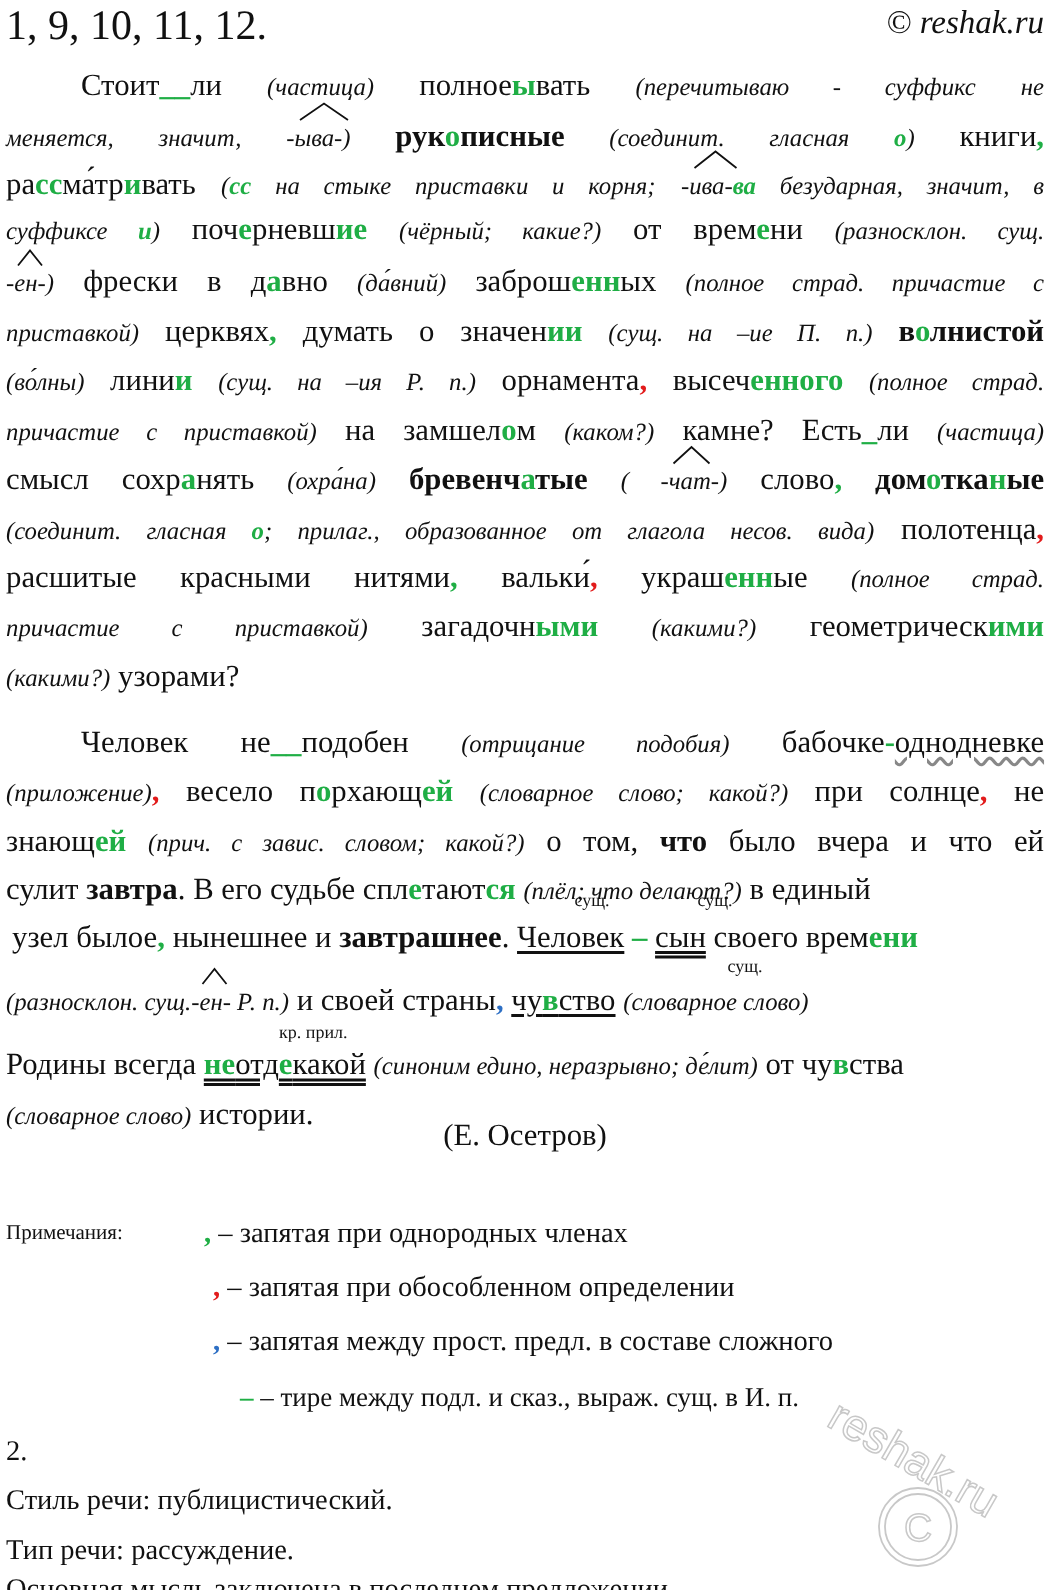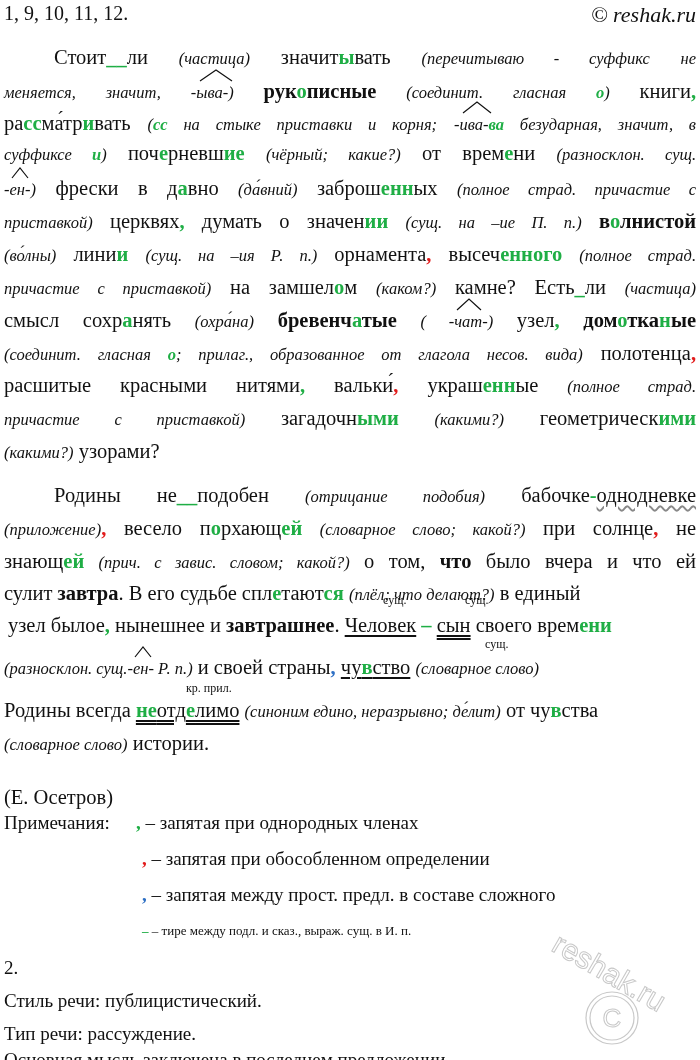--- a/index.html
+++ b/index.html
@@ -15,36 +15,36 @@
   .g { color:#1fae45; }
   .r { color:#e21b1b; }
   .bl { color:#2d6fc4; }
   .gb { color:#1fae45; font-weight:bold; }
   .u1 { text-decoration:underline; text-underline-offset:3px;text-align:right; }
   .u2 { text-decoration:underline double; text-underline-offset:3px; }
   .wavy { text-decoration:underline wavy #888; text-underline-offset:3px; }
   .small { position:absolute; font-size:12px; }
   .arc { position:relative; display:inline-block; }
   .arc svg { position:absolute; left:0; top:-12px; }
-  .hdr-left { position:absolute; left:4px; top:2px; font-size:20px; }
+  .hdr-left { position:absolute; left:4px; top:2px; font-size:28px; }
   .hdr-right { position:absolute; right:4px; top:2px; font-size:22px;font-style:italic; }
   .watermark { position:absolute; left:540px; top:930px; width:160px; height:130px; }
 </style>
 </head>
 <body>
 
 <div>
 
   <div class="hdr-left">1, 9, 10, 11, 12.</div>
   <div class="hdr-right">© reshak.ru</div>
 
   <div class="line just" style="top:44px; padding-left:50px; left:4px;">
     <span>Стоит</span><span class="gb">__</span><span>ли</span>
     <span class="i">(частица)</span>
-    <span>значит</span><span class="gb">ы</span><span>вать</span>
+    <span>полное</span><span class="gb">ы</span><span>вать</span>
     <span class="i">(перечитываю - суффикс</span>
     <span class="i">не</span>
   </div>
 
   <div class="line just" style="top:78px;">
     <span class="i">меняется,</span>
     <span class="i">значит,</span>
     <span class="i"><span>-</span><span class="arc"><svg width="40" height="14" viewBox="0 0 40 14">
             <polyline points="4,13 20,2 36,13" fill="none" stroke="#111" stroke-width="1.2"></polyline>
           </svg><span>ыва</span></span><span>-)</span></span>
@@ -106,21 +106,21 @@
     <span class="i">(частица)</span>
   </div>
 
   <div class="line just" style="top:307px;">
     <span><span>смысл сохр</span><span class="gb">а</span><span>нять</span></span>
     <span class="i">(охра́на)</span>
     <span class="b"><span>бревенч</span><span class="g">а</span><span>тые</span></span>
     <span class="i"><span>( -</span><span class="arc"><svg width="30" height="14" viewBox="0 0 30 14">
             <polyline points="3,13 15,2 27,13" fill="none" stroke="#111" stroke-width="1.2"></polyline>
           </svg><span>чат</span></span><span>-)</span></span>
-    <span><span>узел</span><span class="gb">,</span></span>
+    <span><span>слово</span><span class="gb">,</span></span>
     <span class="b"><span>дом</span><span class="g">о</span><span>тка</span><span class="g">н</span><span>ые</span></span>
   </div>
 
   <div class="line just" style="top:340px;">
     <span class="i"><span>(соединит. гласная</span> <span class="gb">о</span><span>; прилаг., образованное от глагола несов. вида)</span></span>
     <span><span>полотенца</span><span class="r b">,</span></span>
   </div>
 
   <div class="line just" style="top:372px;">
     <span><span>расшитые красными нитями</span><span class="gb">,</span></span>
@@ -135,21 +135,21 @@
     <span class="i">(какими?)</span>
     <span><span>геометрическ</span><span class="gb">ими</span></span>
   </div>
 
   <div class="line" style="top:438px;">
     <span class="i">(какими?)</span>
     <span>узорами?</span>
   </div>
 
   <div class="line just" style="top:482px; padding-left:50px;">
-    <span><span>Родины не</span><span class="gb">__</span><span>подобен</span></span>
+    <span><span>Человек не</span><span class="gb">__</span><span>подобен</span></span>
     <span class="i">(отрицание подобия)</span>
     <span><span>бабочке</span><span class="gb">-</span><span class="wavy">однодневке</span></span>
   </div>
 
   <div class="line just" style="top:515px;">
     <span><span class="i">(приложение)</span><span class="r b">,</span></span>
     <span><span>весело п</span><span class="gb">о</span><span>рхающ</span><span class="gb">ей</span></span>
     <span class="i">(словарное слово; какой?)</span>
     <span><span>при солнце</span><span class="r b">,</span></span>
     <span>не</span>
@@ -191,47 +191,47 @@
           </svg><span>ен</span></span><span>- Р. п.)</span></span>
     <span><span>и своей страны</span><span class="bl b">,</span></span>
     <span class="u1"><span>чу</span><span class="gb">в</span><span>ство</span></span>
     <span class="i">(словарное слово)</span>
   </div>
 
   <div class="small" style="left:186px; top:681px;">кр. прил.</div>
 
   <div class="line" style="top:697px;">
     <span>Родины всегда</span>
-    <span class="u2"><span class="gb">не</span><span>отд</span><span class="gb">е</span><span>лимо</span></span>
+    <span class="u2"><span class="gb">не</span><span>отд</span><span class="gb">е</span><span>какой</span></span>
     <span class="i">(синоним едино, неразрывно; де́лит)</span>
     <span><span>от чу</span><span class="gb">в</span><span>ства</span></span>
   </div>
 
   <div class="line" style="top:730px;">
     <span class="i">(словарное слово)</span>
     <span>истории.</span>
   </div>
 
-  <div class="line" style="top:784px; text-align:left;">(Е. Осетров)</div>
-
-  <div class="line" style="top:810px; font-size:19px;">Примечания:</div>
+  <div class="line" style="top:744px; text-align:center;">(Е. Осетров)</div>
+
+  <div class="line" style="top:810px; font-size:14px;">Примечания:</div>
 
   <div class="line" style="top:810px; left:136px; font-size:19px;">
     <span class="gb">,</span>
     <span>– запятая при однородных членах</span>
   </div>
   <div class="line" style="top:846px; left:142px; font-size:19px;">
     <span class="r b">,</span>
     <span>– запятая при обособленном определении</span>
   </div>
   <div class="line" style="top:882px; left:142px; font-size:19px;">
     <span class="bl b">,</span>
     <span>– запятая между прост. предл. в составе сложного</span>
   </div>
-  <div class="line" style="top:918px; left:142px; font-size:13px;">
+  <div class="line" style="top:918px; left:160px; font-size:18px;">
     <span class="gb">–</span>
     <span>– тире между подл. и сказ., выраж. сущ. в И. п.</span>
   </div>
 
   <div class="line" style="top:955px; font-size:19px;">2.</div>
   <div class="line" style="top:988px; font-size:19px;">Стиль речи: публицистический.</div>
   <div class="line" style="top:1021px; font-size:19px;">Тип речи: рассуждение.</div>
   <div class="line" style="top:1050px; font-size:19px; line-height:20px;">Основная мысль заключена в последнем предложении.</div>
 
   <div class="watermark">

